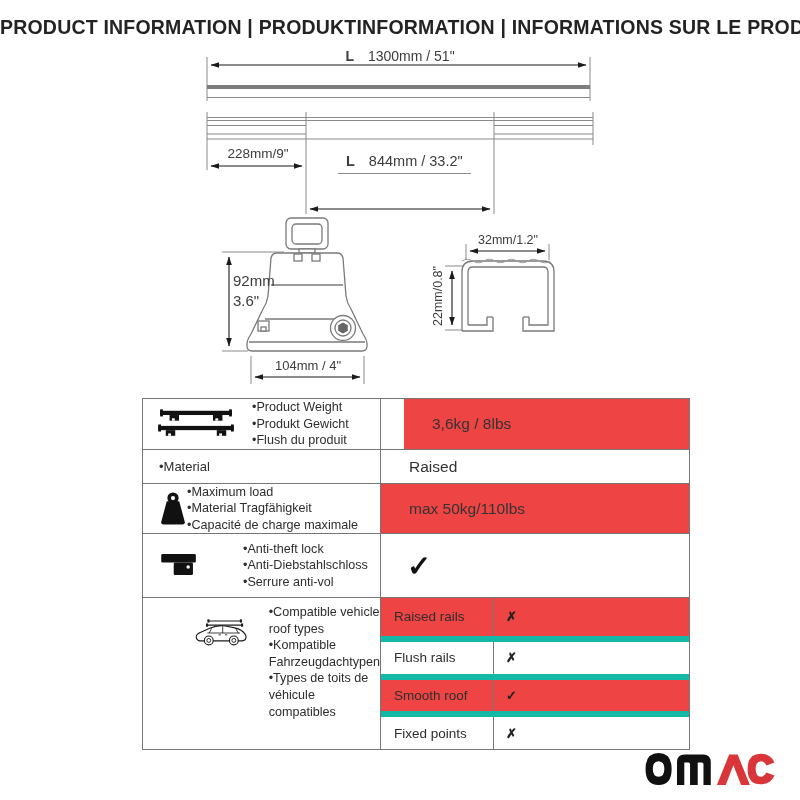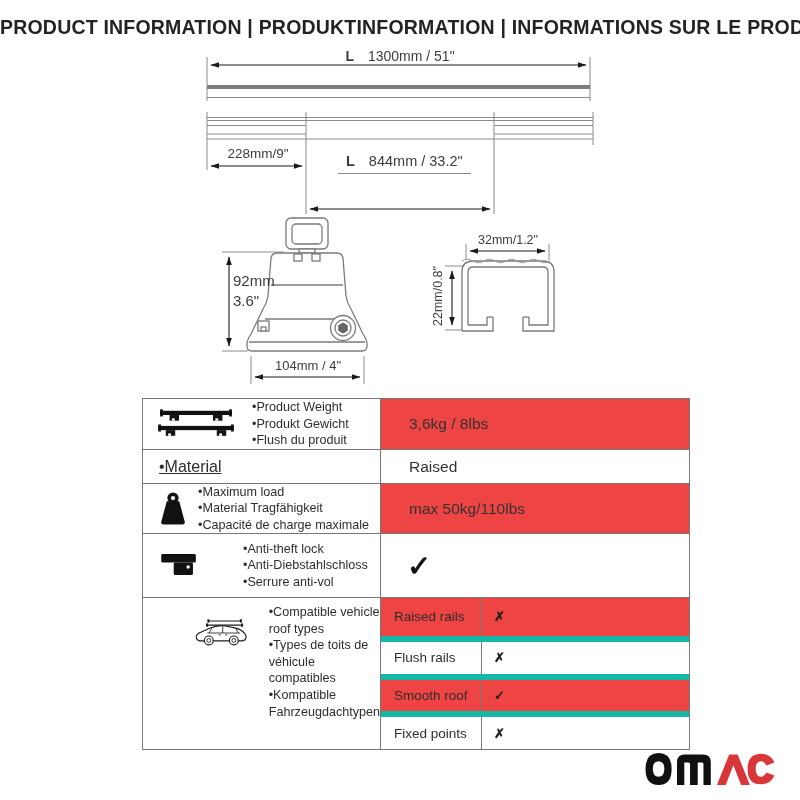--- a/index.html
+++ b/index.html
@@ -18,30 +18,30 @@
   .lab-844{left:338px;top:153px;font-size:14.5px;padding:0 8px 4px 8px;border-bottom:1.3px solid #8a8a8a;}
   .lab-92{left:233px;top:271px;font-size:15px;line-height:1.3;}
   .lab-104{left:254px;top:358px;width:108px;text-align:center;font-size:13px;}
   .lab-32{left:468px;top:233px;width:80px;text-align:center;font-size:12.5px;}
   .lab-22{left:403px;top:289px;width:70px;height:14px;text-align:center;font-size:12.5px;transform:rotate(-90deg);}
   
   .spec{position:absolute;left:142px;top:398px;width:548px;height:352px;
         border:1px solid #777;box-sizing:border-box;display:grid;
         grid-template-rows:50px 34px 50px 64px 1fr;}
   .srow{display:flex;border-top:1px solid #777;min-height:0;}
-  .srow:first-child{border-top:none;}
+  .srow:first-child{border-top:none;gap:23px;}
   .lcell{width:238px;border-right:1px solid #777;display:flex;align-items:center;box-sizing:border-box;}
   .vcell{flex:1;display:flex;align-items:center;padding-left:28px;font-size:15.5px;color:#333;}
   .shade{background:#ef4444;}
   .bullets{font-size:12.6px;line-height:1.32;color:#2e2e2e;}
   .bigcheck{font-size:29px;font-weight:bold;padding-left:26px;color:#111;}
   .rooftbl{flex:1;display:grid;grid-template-rows:1fr 1fr 1fr 1fr;}
   .rrow{display:flex;border-top:6px solid #14b8a6;}
   .rrow:first-child{border-top:none;}
-  .rname{width:101px;border-right:1px solid #777;display:flex;align-items:center;
+  .rname{width:113px;border-right:1px solid #777;display:flex;align-items:center;
          padding-left:13px;font-size:13.5px;color:#2e2e2e;box-sizing:border-box;}
   .rmark{flex:1;display:flex;align-items:center;padding-left:12px;font-size:13px;font-weight:bold;color:#222;}
   .carcell{flex-direction:row;align-items:flex-start !important;justify-content:flex-start;padding-top:6px;}
   .caricon{margin:2px 0 4px 50px;}
   .carcell .bullets{padding-left:20px;width:205px;}
   
   .logo{position:absolute;right:24px;top:750px;}
 </style>
 </head>
 <body>
@@ -161,27 +161,27 @@
           <div>•Product Weight</div>
           <div>•Produkt Gewicht</div>
           <div>•Flush du produit</div>
         </div>
       </div>
       <div class="vcell shade">3,6kg / 8lbs</div>
     </div>
 
     <div class="srow">
       <div class="lcell" style="padding-left:16px;">
-        <div class="bullets" style="font-size:16px;text-decoration:underline;">•Material</div>
+        <div class="bullets" style="font-size:13px;">•Material</div>
       </div>
       <div class="vcell">Raised</div>
     </div>
 
     <div class="srow">
-      <div class="lcell" style="padding-left:16px;gap:11px;">
+      <div class="lcell" style="padding-left:16px;gap:0;">
         <svg width="28" height="40" viewBox="0 0 36 42">
           <circle cx="18" cy="7" r="5" fill="none" stroke="#111" stroke-width="4.5"></circle>
           <path d="M10,11 L26,11 L33,37 Q34,41 30,41 L6,41 Q2,41 3,37 Z" fill="#111"></path>
         </svg>
         <div class="bullets">
           <div>•Maximum load</div>
           <div>•Material Tragfähigkeit</div>
           <div>•Capacité de charge maximale</div>
         </div>
       </div>
@@ -226,22 +226,22 @@
             <line x1="55" y1="35" x2="60" y2="35"></line>
               <line x1="69" y1="35" x2="74" y2="35"></line>
           </g>
           <circle cx="34" cy="47" r="9.5" fill="#fff" stroke="#1d1d1d" stroke-width="2.4"></circle>
           <circle cx="34" cy="47" r="4.2" fill="none" stroke="#1d1d1d" stroke-width="2"></circle>
           <circle cx="88" cy="47" r="9.5" fill="#fff" stroke="#1d1d1d" stroke-width="2.4"></circle>
           <circle cx="88" cy="47" r="4.2" fill="none" stroke="#1d1d1d" stroke-width="2"></circle>
         </svg>
         <div class="bullets">
           <div>•Compatible vehicle roof types</div>
+          <div>•Kompatible Fahrzeugdachtypen</div>
           <div>•Types de toits de véhicule compatibles</div>
-          <div>•Kompatible Fahrzeugdachtypen</div>
         </div>
       </div>
       <div class="rooftbl">
         <div class="rrow shade">
           <div class="rname">Raised rails</div>
           <div class="rmark">✗</div>
         </div>
         <div class="rrow">
           <div class="rname">Flush rails</div>
           <div class="rmark">✗</div>

